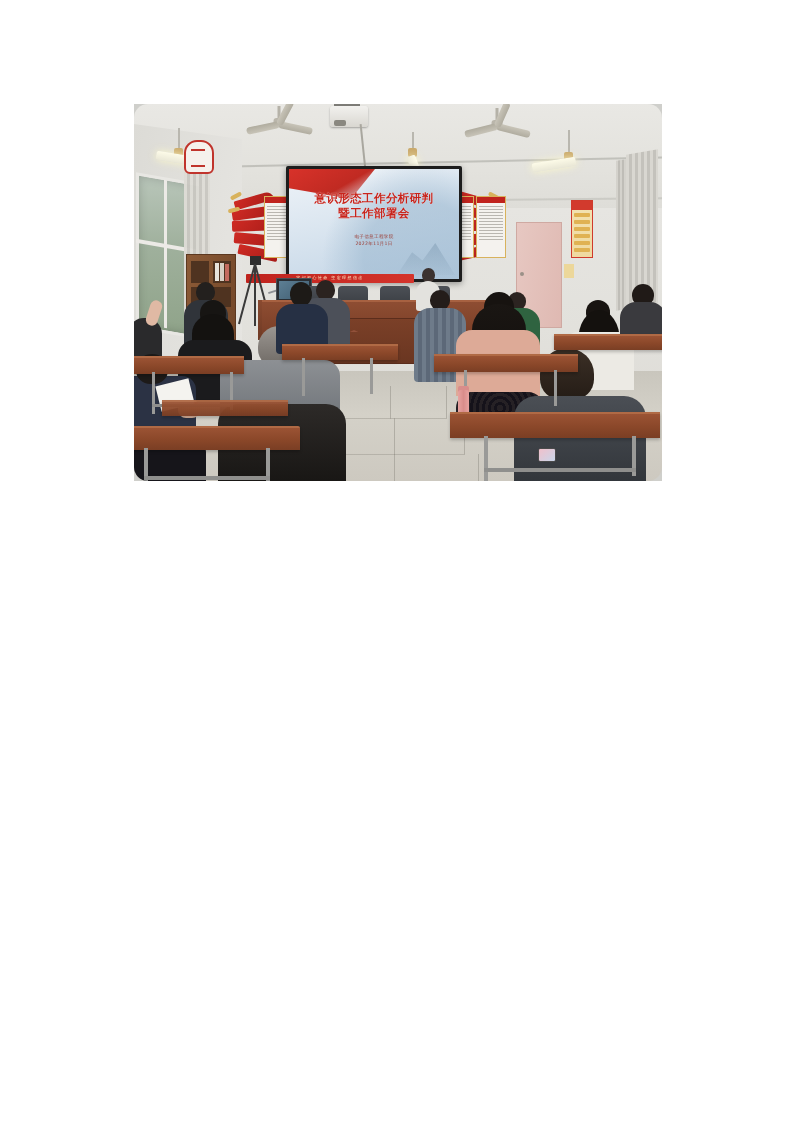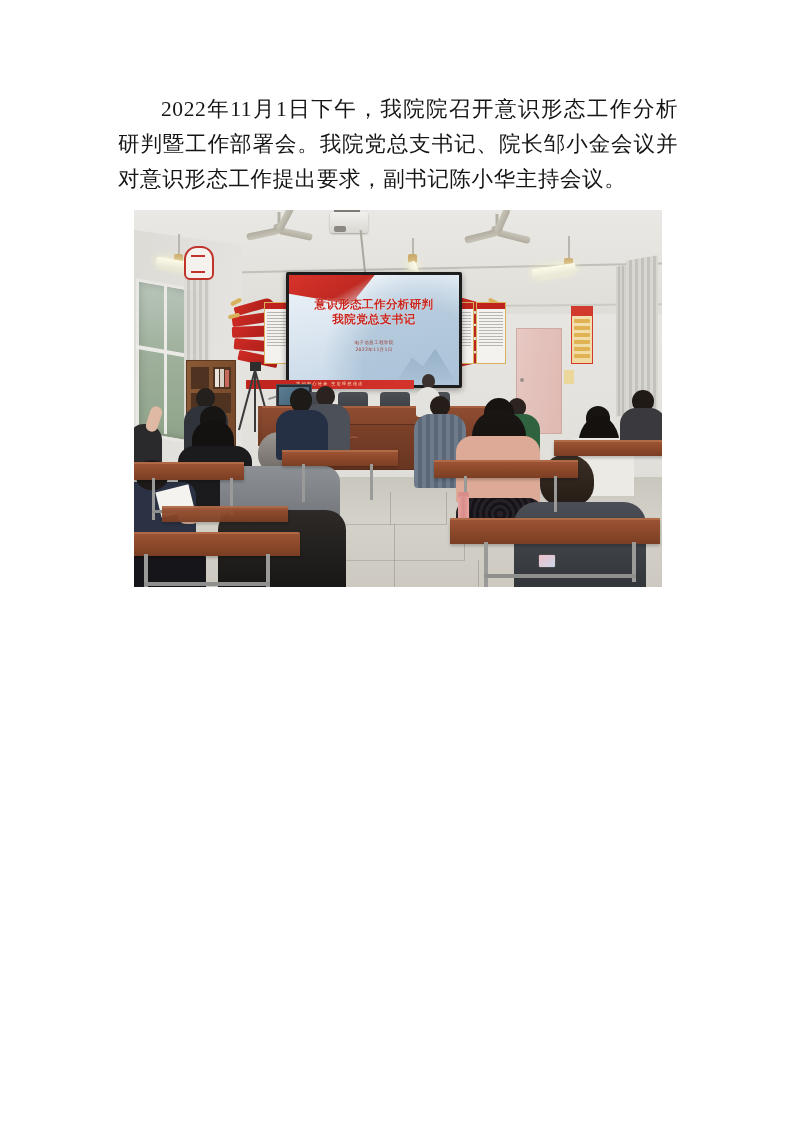--- a/index.html
+++ b/index.html
@@ -49,20 +49,21 @@
     width: 528px;
     height: 377px;
     position: relative;
     overflow: hidden;
     background: #cfcfcb;
   }
   .photo {
     position: absolute;
     inset: 0;
     overflow: hidden;
+    border-radius: 14px;
   }
 
   
   .ceiling {
     position: absolute; left: 0; top: 0; width: 100%; height: 120px;
     background: linear-gradient(180deg, #e9e8e4 0%, #e3e2dd 55%, #dcdbd6 100%);
   }
   .ceiling-seam {
     position: absolute; height: 2px; background: rgba(150,150,145,.45);
   }
@@ -382,21 +383,20 @@
     background: linear-gradient(140deg,#f0c0cb,#c9d6ea);
     border: 1px solid #4a4a4a; border-radius: 2px;
   }
 </style>
 </head>
 <body>
 
 <div class="page">
   <div class="doc-body">
 
-    <p class="para para-1">2022年11月1日下午，我院院召开意识形态工作分析研判暨工作部署会。我院党总支书记、院长邹小金会议并对意识形态工作提出要求，副书记陈小华主持会议。</p>
 
     <div class="photo-wrap">
       <div class="photo">
 
         <div class="ceiling"></div>
         <div class="ceiling-seam" style="left:0;top:58px;width:528px;transform:rotate(-1.2deg);"></div>
         <div class="ceiling-seam" style="left:0;top:96px;width:528px;transform:rotate(-0.6deg);opacity:.6;"></div>
         <div class="backwall"></div>
 
         <div class="leftwall"></div>
@@ -511,21 +511,21 @@
               <div class="panel-line"></div>
           </div>
         </div>
 
         <div class="screen-frame">
           <div class="screen">
             <div class="screen-red"></div>
             <div class="screen-mtn"></div>
             <div class="screen-title">
               <div>意识形态工作分析研判</div>
-              <div>我院党总支书记</div>
+              <div>暨工作部署会</div>
             </div>
             <div class="screen-sub">
               <div>电子信息工程学院</div>
               <div>2022年11月1日</div>
             </div>
           </div>
         </div>
 
         <div class="banner-strip"></div>
         <div class="banner-txt">牢记初心使命  坚定理想信念</div>

